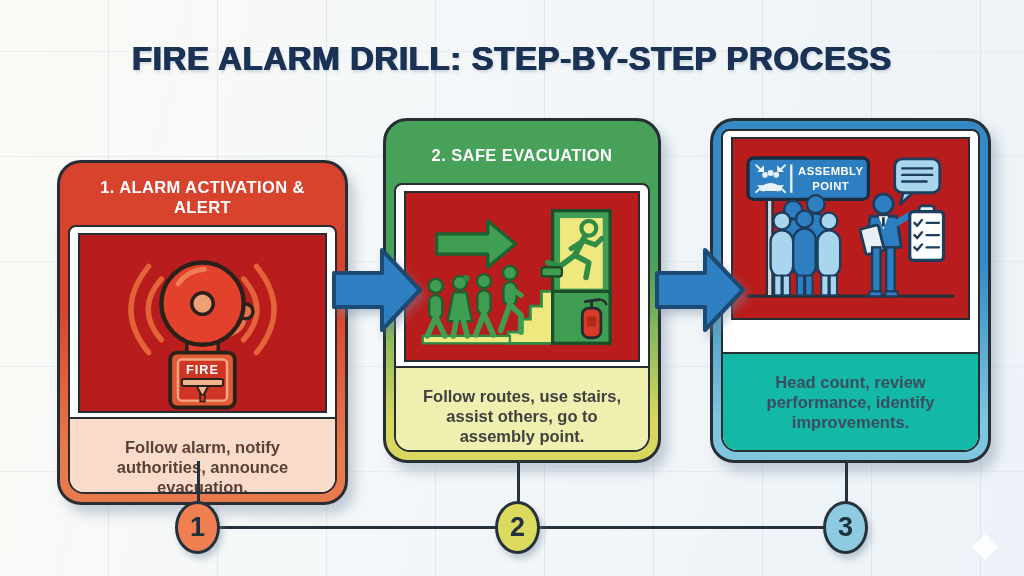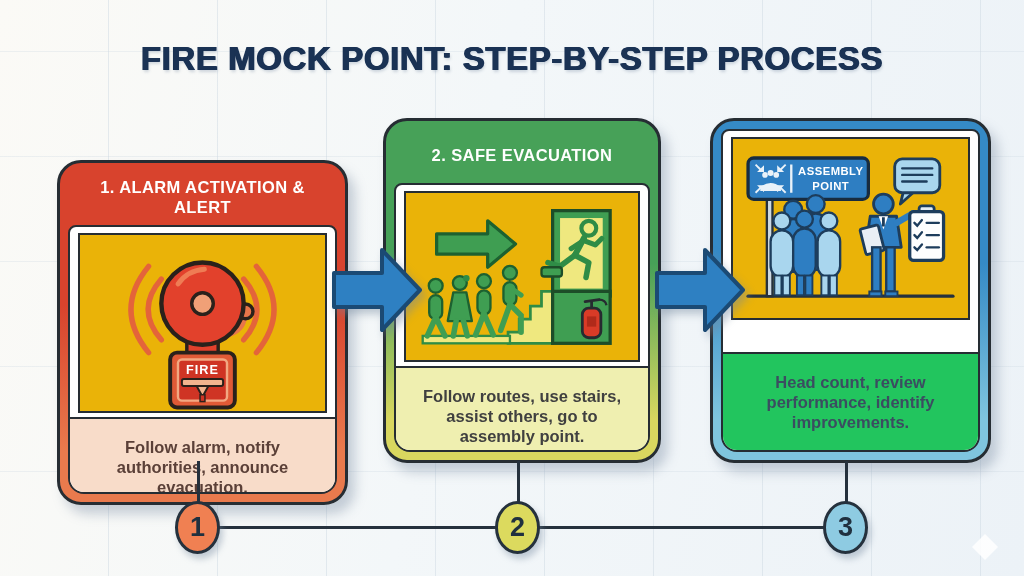--- a/index.html
+++ b/index.html
@@ -28,29 +28,29 @@
   .panel-header{
     min-height:50px;display:flex;align-items:center;justify-content:center;
     text-align:center;color:#ffffff;font-weight:bold;font-size:16.5px;
     letter-spacing:.4px;padding:2px 14px;line-height:1.2;
   }
   .panel-content{
     flex:1;background:#ffffff;border:2.5px solid #262d33;
     border-radius:8px 8px 16px 16px;display:flex;flex-direction:column;overflow:hidden;
   }
   .illus-wrap{flex:1;padding:6px 8px 4px;display:flex;}
-  .illus-box{flex:1;border:2.5px solid #262d33;background:#eab308;display:flex;align-items:center;justify-content:center;overflow:hidden;}
+  .illus-box{flex:1;border:2.5px solid #262d33;background:#b91c1c;display:flex;align-items:center;justify-content:center;overflow:hidden;}
   .illus-box svg{width:100%;height:100%;}
   .desc{
     border-top:2.5px solid #262d33;min-height:80px;display:flex;align-items:center;justify-content:center;
     text-align:center;font-size:16.5px;font-weight:bold;line-height:1.22;padding:8px 14px;
   }
   .step1 .desc{background:#f8dcc9;color:#5b4038;}
   .step2 .desc{background:#efefb0;color:#404040;}
-  .step3 .desc{background:#22c55e;color:#3b4d61;margin-top:28px;}
+  .step3 .desc{background:#14b8a6;color:#3b4d61;margin-top:28px;}
   .flow-arrow{position:absolute;top:248px;width:90px;height:84px;z-index:6;filter:drop-shadow(4px 5px 4px rgba(115,135,158,.45));}
   .arrow-1{left:332px;}
   .arrow-2{left:655px;}
   .h-line{position:absolute;left:198px;top:526px;width:648px;height:3px;background:#25313d;z-index:1;}
   .v-line{position:absolute;width:3px;top:461px;height:44px;background:#25313d;z-index:1;}
   .v-1{left:197px;} .v-2{left:517px;} .v-3{left:845px;}
   .num-circle{
     position:absolute;top:501px;width:45px;height:53px;border-radius:50%;
     border:3px solid #25313d;box-sizing:border-box;z-index:4;
     display:flex;align-items:center;justify-content:center;
@@ -61,21 +61,21 @@
   .c2{left:495px;background:#dcda5e;}
   .c3{left:823px;background:#8ecbe2;}
   .sparkle{
     position:absolute;left:972px;top:534px;width:26px;height:26px;background:#ffffff;opacity:.85;
     clip-path:polygon(50% 0,100% 50%,50% 100%,0 50%);box-shadow:0 0 10px 3px rgba(255,255,255,.9);
   }
 </style>
 </head>
 <body>
 
-<div class="title">FIRE MOCK POINT: STEP-BY-STEP PROCESS</div>
+<div class="title">FIRE ALARM DRILL: STEP-BY-STEP PROCESS</div>
 
 <div class="panel step1">
   <div class="panel-header">1. ALARM ACTIVATION &amp; ALERT</div>
   <div class="panel-content">
     <div class="illus-wrap">
       <div class="illus-box">
         <svg viewBox="0 0 250 180">
           <g fill="none" stroke="#e4643a" stroke-width="5.5" stroke-linecap="round">
             <path d="M70 32 Q 34 76 70 120"></path>
             <path d="M83 45 Q 56 76 83 107"></path>

